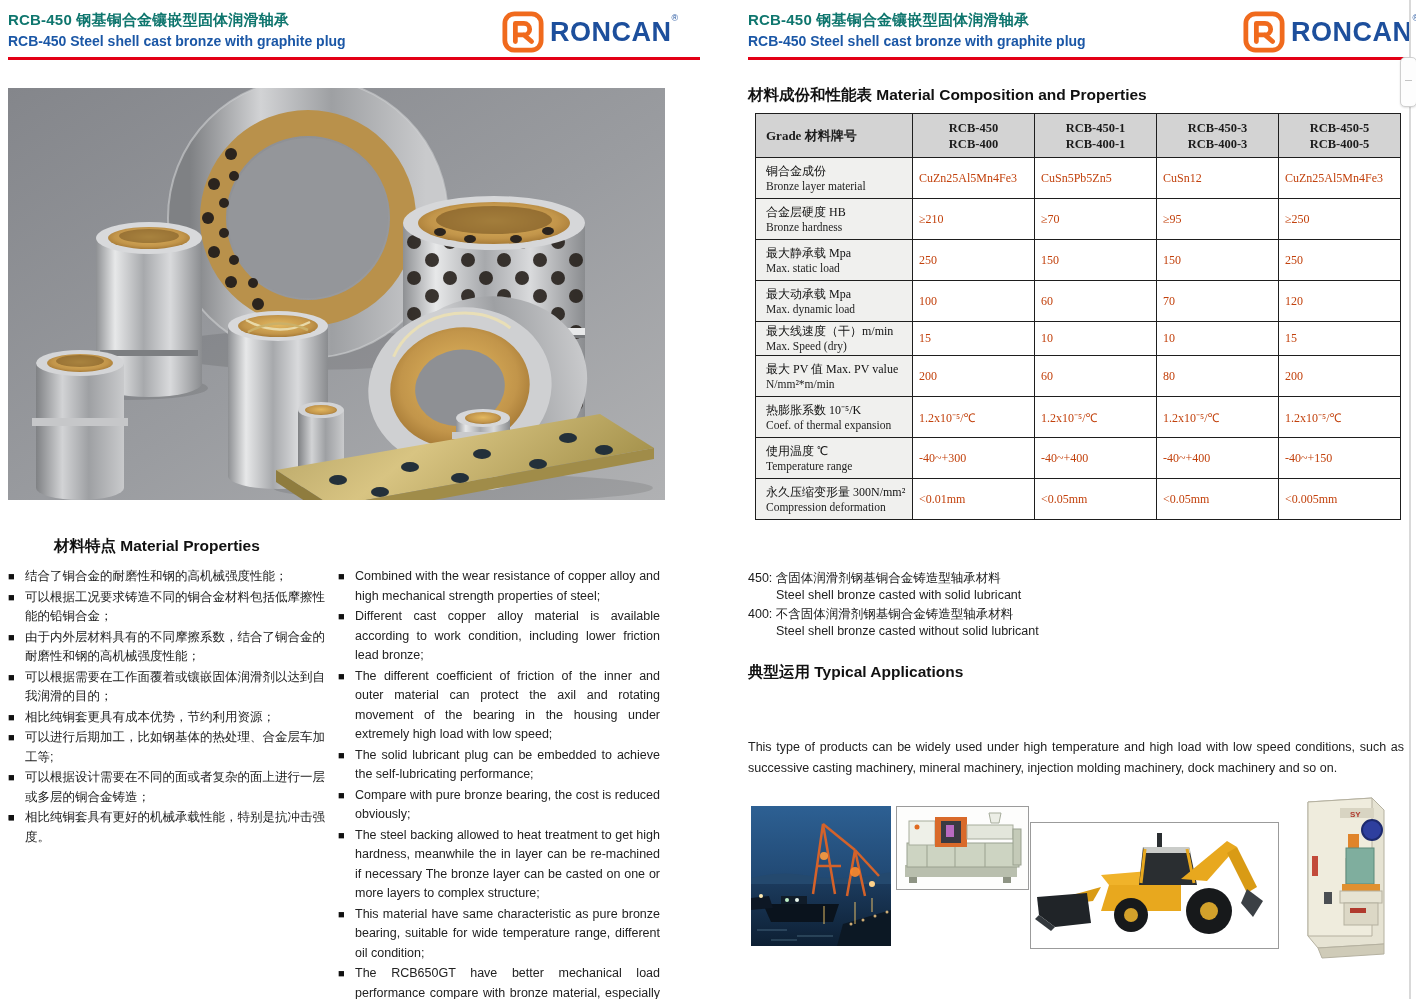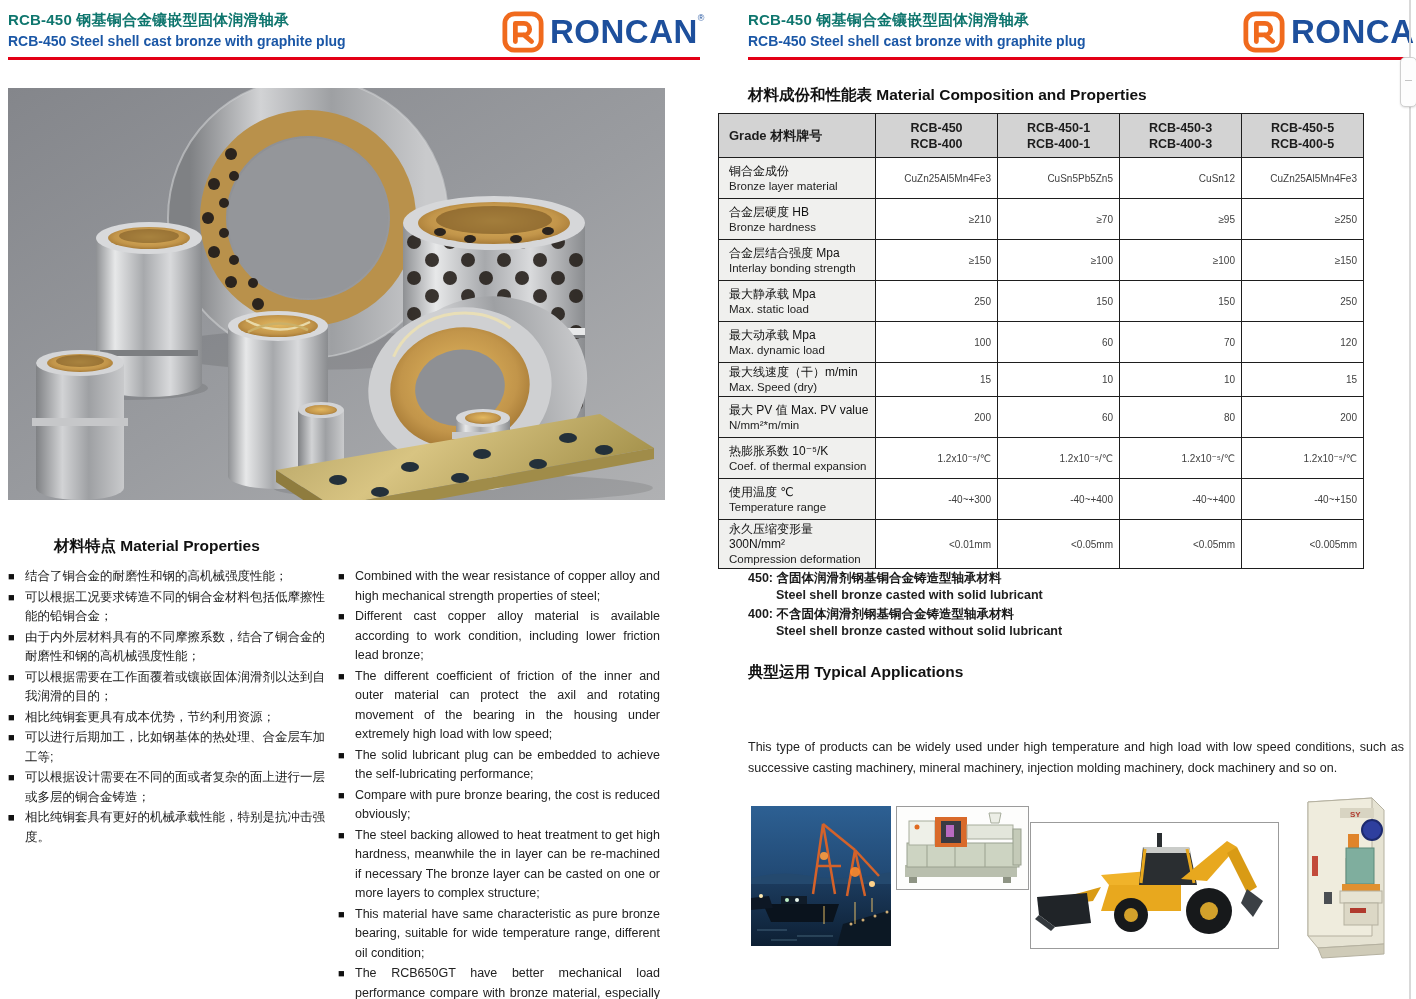--- a/index.html
+++ b/index.html
@@ -5,41 +5,41 @@
   html,body{margin:0;padding:0;background:#ffffff;}
   body{font-family:"Liberation Sans","DejaVu Sans",sans-serif;color:#1c1c1c;}
   #root{position:relative;width:1416px;height:999px;background:#fff;overflow:hidden;}
 
   
   .title-zh{position:absolute;font-size:15px;font-weight:bold;color:#0f766e;letter-spacing:.2px;}
   .title-en{position:absolute;font-size:14px;font-weight:bold;color:#1b57a6;}
   .red-rule{position:absolute;height:3px;background:#e30016;}
   .logo{position:absolute;display:flex;align-items:flex-start;gap:6px;}
   .logo-mark{width:42px;height:42px;}
-  .logo-text{font-size:33px;font-weight:bold;color:#1d4f9c;letter-spacing:.5px;line-height:42px;}
+  .logo-text{font-size:27px;font-weight:bold;color:#1d4f9c;letter-spacing:.5px;line-height:42px;}
   .logo-reg{font-size:9px;color:#1d4f9c;vertical-align:top;line-height:14px;}
 
   
   .sec-head{position:absolute;font-size:15.5px;font-weight:bold;color:#111;}
 
   
   .bullets{position:absolute;margin:0;padding:0;list-style:none;font-size:12.5px;line-height:19.5px;color:#222;}
   .bullets li{position:relative;padding-left:17px;margin:0 0 1px 0;}
   .bullets li .sq{position:absolute;left:0;top:0;font-size:11px;color:#111;}
   .bullets.justify li{text-align:justify;}
 
   
   table.props{position:absolute;border-collapse:collapse;table-layout:fixed;background:#fff;}
   table.props th,table.props td{border:1px solid #1e1e1e;padding:2px 6px;vertical-align:middle;}
   table.props .ghead{background:#d3d3d3;font-weight:bold;font-size:12.5px;text-align:center;line-height:16px;}
   table.props .ghead.lab{text-align:left;padding-left:10px;font-size:13px;}
   table.props .rowlab{background:#f0f0ee;text-align:left;font-weight:normal;padding-left:10px;}
   table.props .rowlab .zh{font-size:12px;line-height:15px;color:#111;}
   table.props .rowlab .en{font-size:11.5px;line-height:14px;color:#222;}
-  table.props td.val{text-align:right;font-size:10px;color:#404040;background:#fff;}
+  table.props td.val{text-align:left;font-size:12px;color:#c2410c;background:#fff;}
 
   
   .notes{position:absolute;font-size:12.5px;line-height:16px;color:#1a1a1a;}
   .notes .n-zh{margin-bottom:1px;}
   .notes .n-en{padding-left:28px;margin-bottom:3px;color:#222;}
 
   
   .para{position:absolute;font-size:12.5px;line-height:21px;color:#222;text-align:justify;}
 
   
@@ -250,21 +250,21 @@
       <rect x="3" y="3" width="38" height="38" rx="10" fill="none" stroke="#f06a1d" stroke-width="5"></rect>
       <path d="M14 32 V13 h9 a6 6 0 0 1 0 12 h-9 M23 25 l8 7" fill="none" stroke="#f06a1d" stroke-width="5" stroke-linecap="round" stroke-linejoin="round"></path>
     </svg>
     <div><span class="logo-text">RONCAN</span><span class="logo-reg">®</span></div>
   </div>
 
   <div class="red-rule" style="left:748px;top:57px;width:660px;"></div>
 
   <div class="sec-head" style="left:748px;top:85px;">材料成份和性能表 Material Composition and Properties</div>
 
-  <table class="props" style="left:718px;top:113px;width:645px;">
+  <table class="props" style="left:755px;top:113px;width:645px;font-family:Liberation Serif, serif;">
     <colgroup>
         <col style="width:157px">
         <col style="width:122px">
         <col style="width:122px">
         <col style="width:122px">
         <col style="width:122px">
       </colgroup>
     <tbody>
         <tr style="height:44px">
       <th class="ghead lab">Grade 材料牌号</th>
@@ -300,30 +300,20 @@
             <div class="zh">合金层硬度 HB</div>
             <div class="en">Bronze hardness</div>
           </th>
       <td class="val">≥210</td>
       <td class="val">≥70</td>
       <td class="val">≥95</td>
       <td class="val">≥250</td>
     </tr>
     <tr style="height:41px">
       <th class="rowlab">
-            <div class="zh">合金层结合强度 Mpa</div>
-            <div class="en">Interlay bonding strength</div>
-          </th>
-      <td class="val">≥150</td>
-      <td class="val">≥100</td>
-      <td class="val">≥100</td>
-      <td class="val">≥150</td>
-    </tr>
-    <tr style="height:41px">
-      <th class="rowlab">
             <div class="zh">最大静承载 Mpa</div>
             <div class="en">Max. static load</div>
           </th>
       <td class="val">250</td>
       <td class="val">150</td>
       <td class="val">150</td>
       <td class="val">250</td>
     </tr>
     <tr style="height:41px">
       <th class="rowlab">
@@ -381,21 +371,21 @@
             <div class="en">Compression deformation</div>
           </th>
       <td class="val">&lt;0.01mm</td>
       <td class="val">&lt;0.05mm</td>
       <td class="val">&lt;0.05mm</td>
       <td class="val">&lt;0.005mm</td>
     </tr>
   </tbody>
     </table>
 
-  <div class="notes" style="left:748px;top:570px;width:660px;font-weight:bold;">
+  <div class="notes" style="left:748px;top:570px;width:660px;">
     <div class="n-zh">450: 含固体润滑剂钢基铜合金铸造型轴承材料</div>
     <div class="n-en">Steel shell bronze casted with solid lubricant</div>
     <div class="n-zh">400: 不含固体润滑剂钢基铜合金铸造型轴承材料</div>
     <div class="n-en">Steel shell bronze casted without solid lubricant</div>
   </div>
 
   <div class="sec-head" style="left:748px;top:662px;">典型运用 Typical Applications</div>
   <div class="para" style="left:748px;top:737px;width:656px;">This type of products can be widely used under high temperature and high load with low speed conditions, such as successive casting machinery, mineral machinery, injection molding machinery, dock machinery and so on.</div>
 
   <div class="strip" style="left:748px;top:790px;width:660px;height:175px;">

